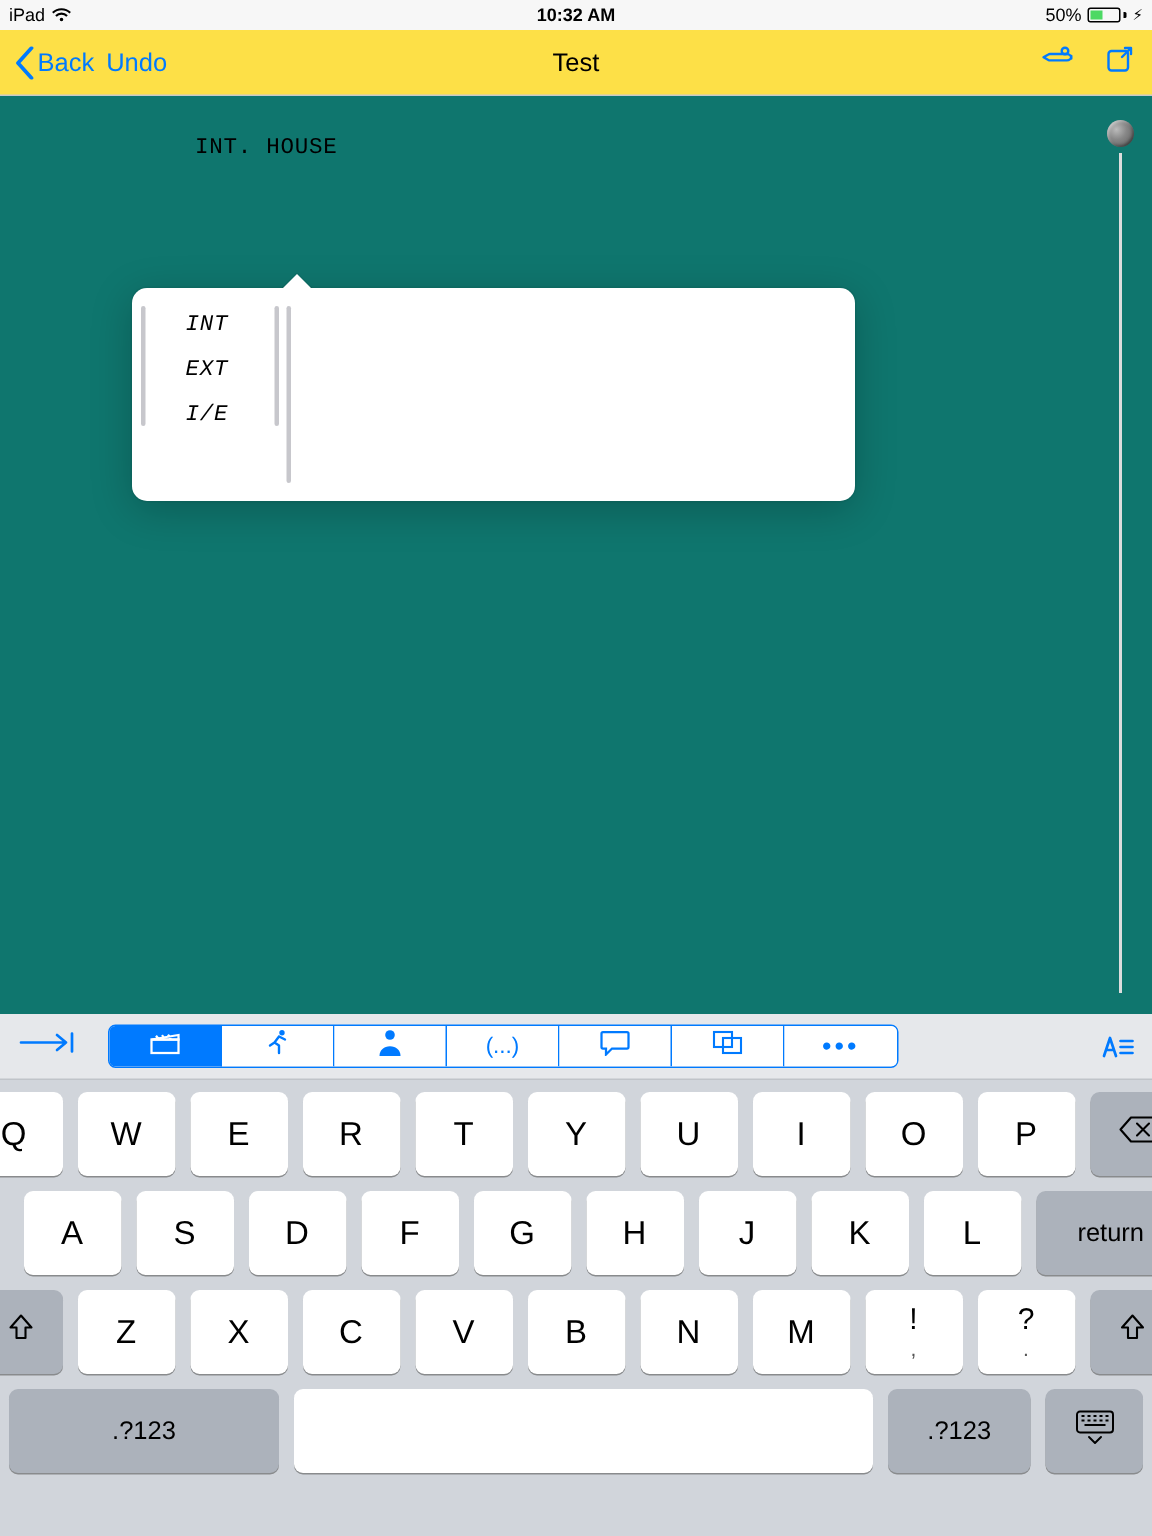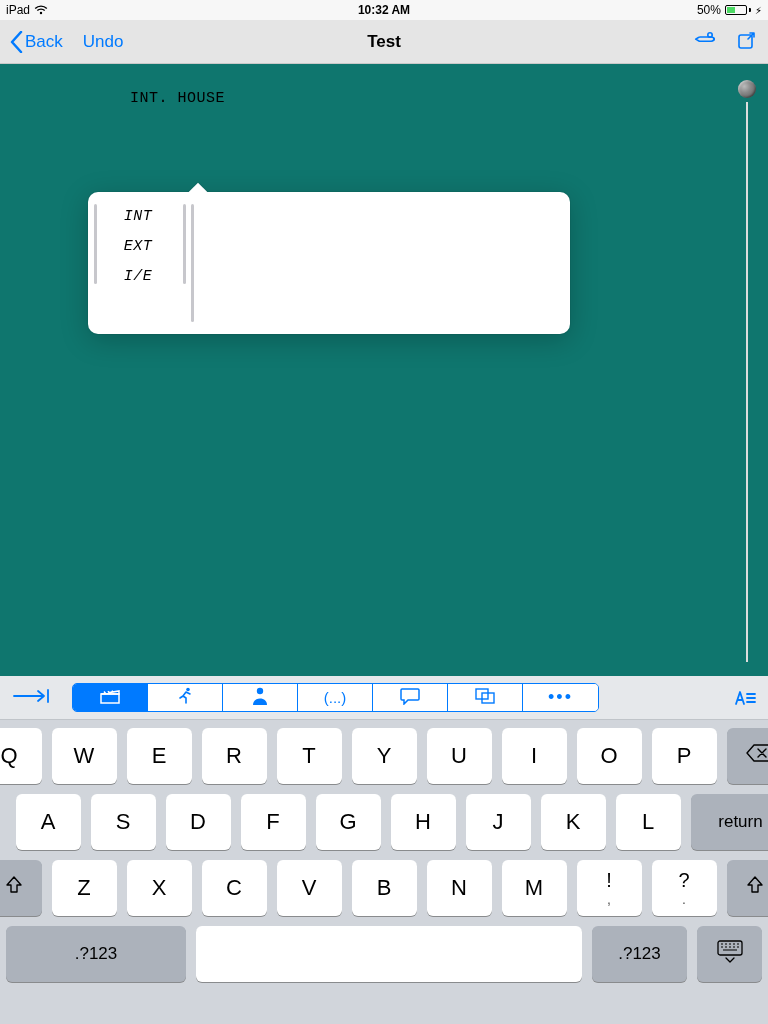--- a/index.html
+++ b/index.html
@@ -11,26 +11,26 @@
   .status-center { position: absolute; left: 50%; transform: translateX(-50%); font-weight: 600; }
   .status-right { margin-left: auto; display: flex; align-items: center; gap: 4px; }
   .wifi-icon svg { display: block; }
   .battery { display: flex; align-items: center; gap: 2px; }
   .battery-body { width: 22px; height: 10px; border: 1px solid #000; border-radius: 2px; position: relative; }
   .battery-fill { position: absolute; left: 1px; top: 1px; bottom: 1px; width: 40%; background: #4cd964; }
   .battery-cap { width: 2px; height: 4px; background: #000; border-radius: 0 1px 1px 0; }
   .bolt { font-size: 10px; }
 
   
-  .nav-bar { position: absolute; top: 20px; left: 0; right: 0; height: 44px; background: #e5e5e5; border-bottom: 1px solid #c9c9c9; display: flex; align-items: center; padding: 0 10px; }
+  .nav-bar { position: absolute; top: 20px; left: 0; right: 0; height: 44px; background: #fde047; border-bottom: 1px solid #c9c9c9; display: flex; align-items: center; padding: 0 10px; }
   .nav-left { display: flex; align-items: center; gap: 0; color: #007aff; font-size: 17px; }
   .nav-back { display: flex; align-items: center; }
   .nav-back svg { margin-right: 2px; }
-  .nav-undo { margin-left: 20px; }
-  .nav-title { position: absolute; left: 50%; transform: translateX(-50%); font-weight: 700; font-size: 17px; }
+  .nav-undo { margin-left: 8px; }
+  .nav-title { position: absolute; left: 50%; transform: translateX(-50%); font-weight: 400; font-size: 17px; }
   .nav-right { margin-left: auto; display: flex; align-items: center; gap: 20px; }
   .nav-icon { color: #007aff; }
 
   
   .editor { position: absolute; top: 64px; left: 0; right: 0; bottom: 348px; background: #0f766e; }
   .script-text { position: absolute; top: 26px; left: 130px; font-family: "Courier New", Courier, monospace; font-size: 15px; letter-spacing: 0.5px; }
 
   
   .scroll-dot {
     position: absolute; top: 16px; right: 12px; width: 18px; height: 18px;

